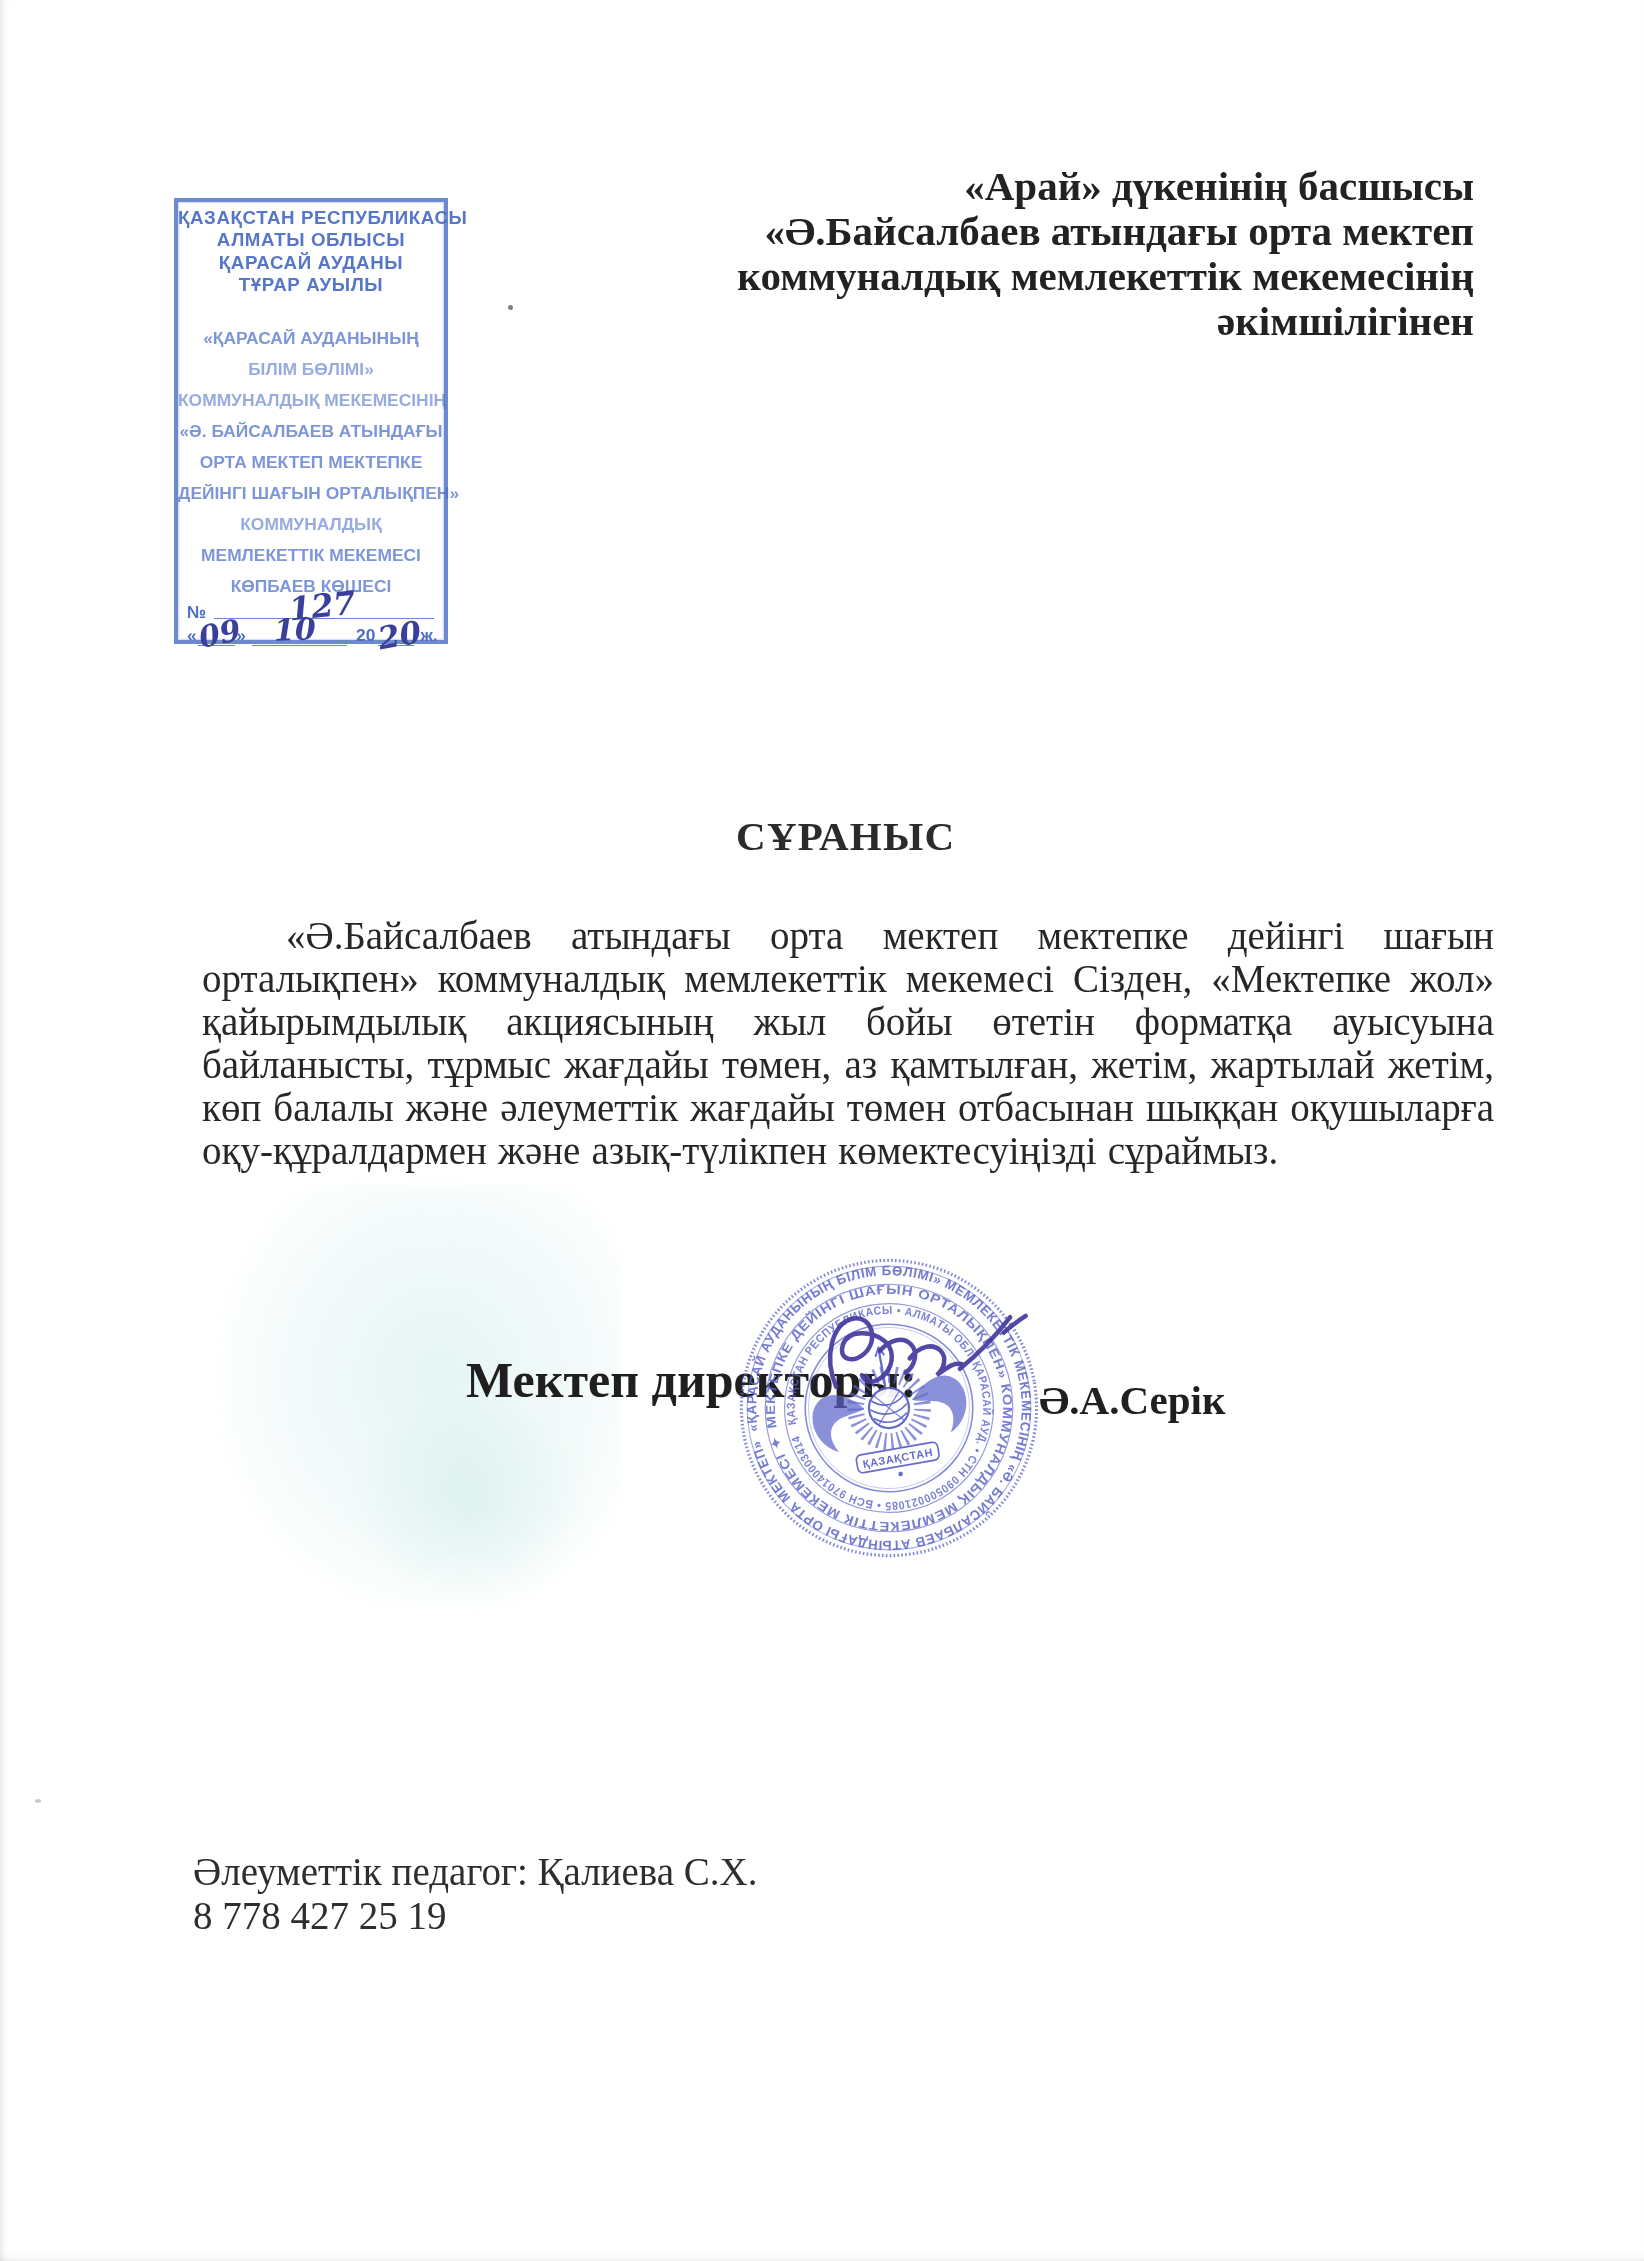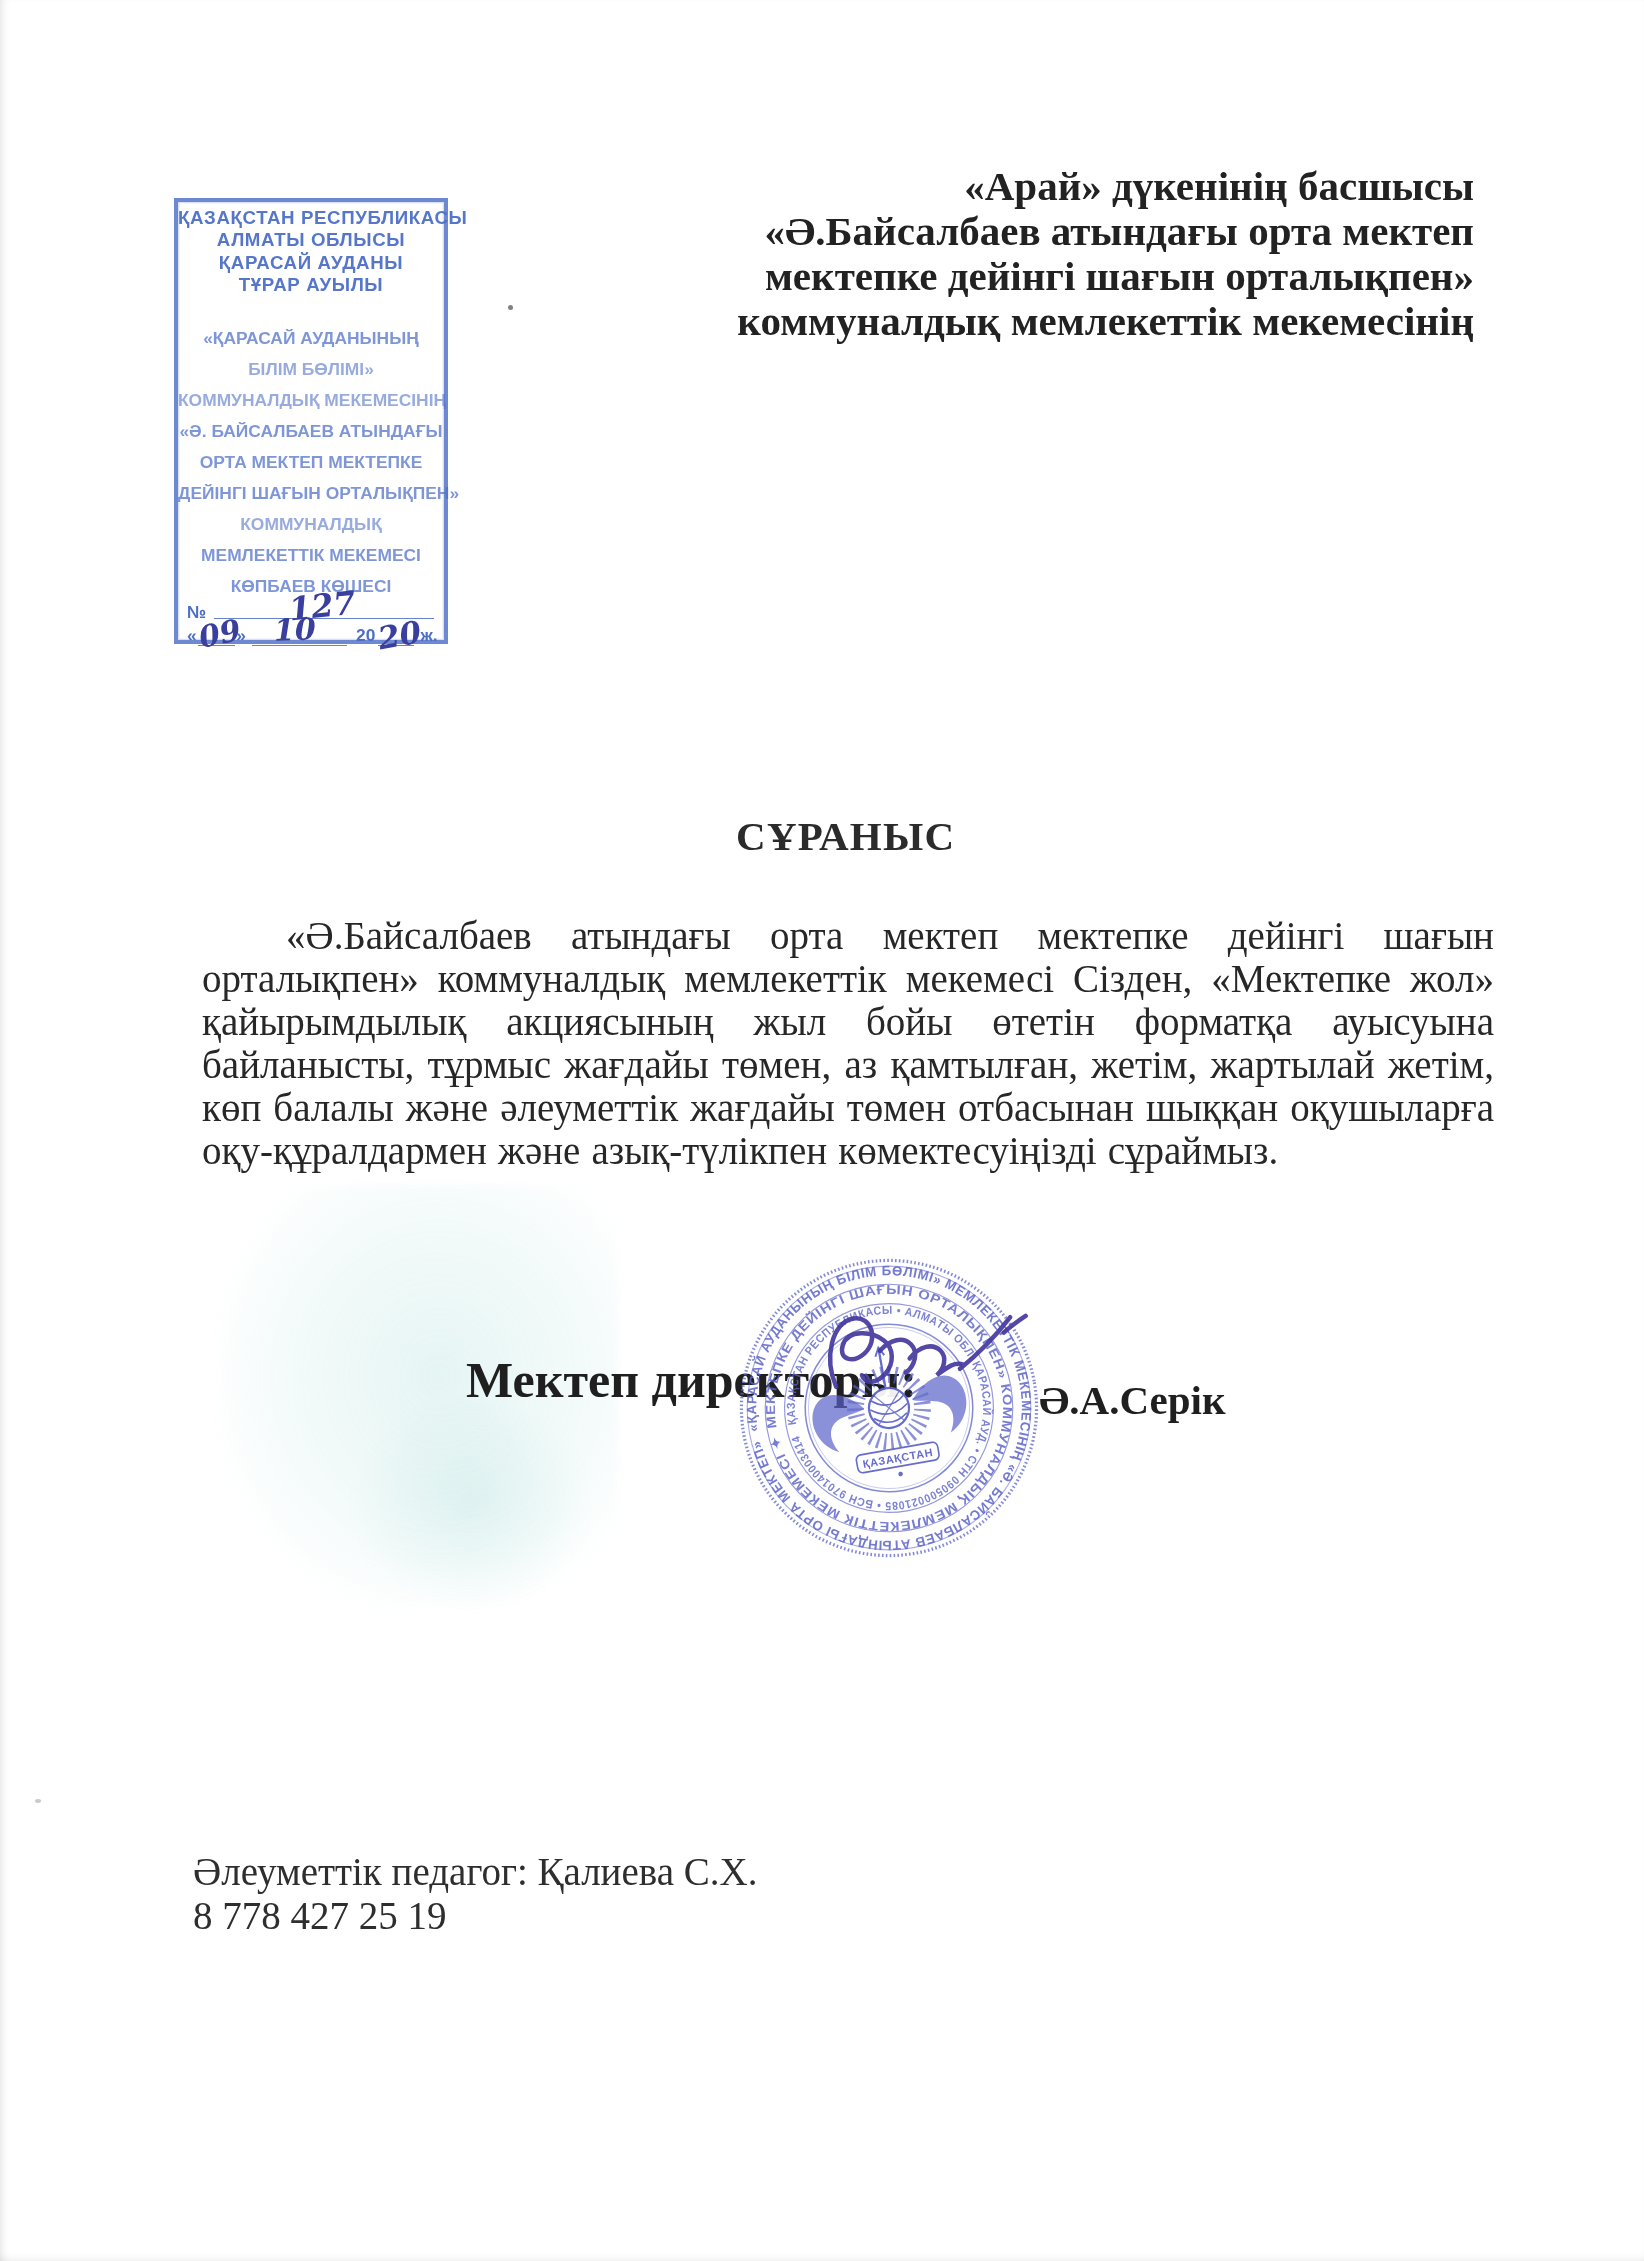--- a/index.html
+++ b/index.html
@@ -129,22 +129,22 @@
       <span class="u u-year">
         <span class="hand hand-year">20</span>
       </span>
       <span class="zh">ж.</span>
     </div>
   </div>
 
   <div class="recipient">
     <div>«Арай» дүкенінің басшысы</div>
     <div>«Ә.Байсалбаев атындағы орта мектеп</div>
-    <div>мектепке дейінгі шағын орталықпен»</div>
     <div>коммуналдық мемлекеттік мекемесінің</div>
+    <div>әкімшілігінен</div>
   </div>
 
   <div class="doc-title">СҰРАНЫС</div>
 
   <p class="body-par">«Ә.Байсалбаев атындағы орта мектеп мектепке дейінгі шағын орталықпен» коммуналдық мемлекеттік мекемесі Сізден, «Мектепке жол» қайырымдылық акциясының жыл бойы өтетін форматқа ауысуына байланысты, тұрмыс жағдайы төмен, аз қамтылған, жетім, жартылай жетім, көп балалы және әлеуметтік жағдайы төмен отбасынан шыққан оқушыларға оқу-құралдармен және азық-түлікпен көмектесуіңізді сұраймыз.</p>
 
   <div class="smudge"></div>
   <div class="smudge2"></div>
 
   <div class="sig-label">Мектеп директоры:</div>

